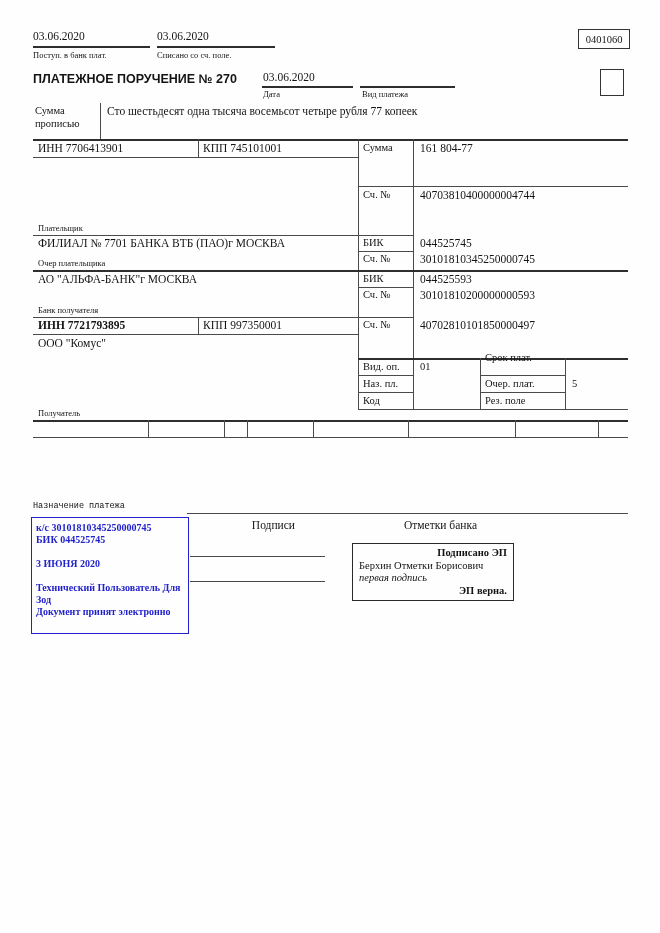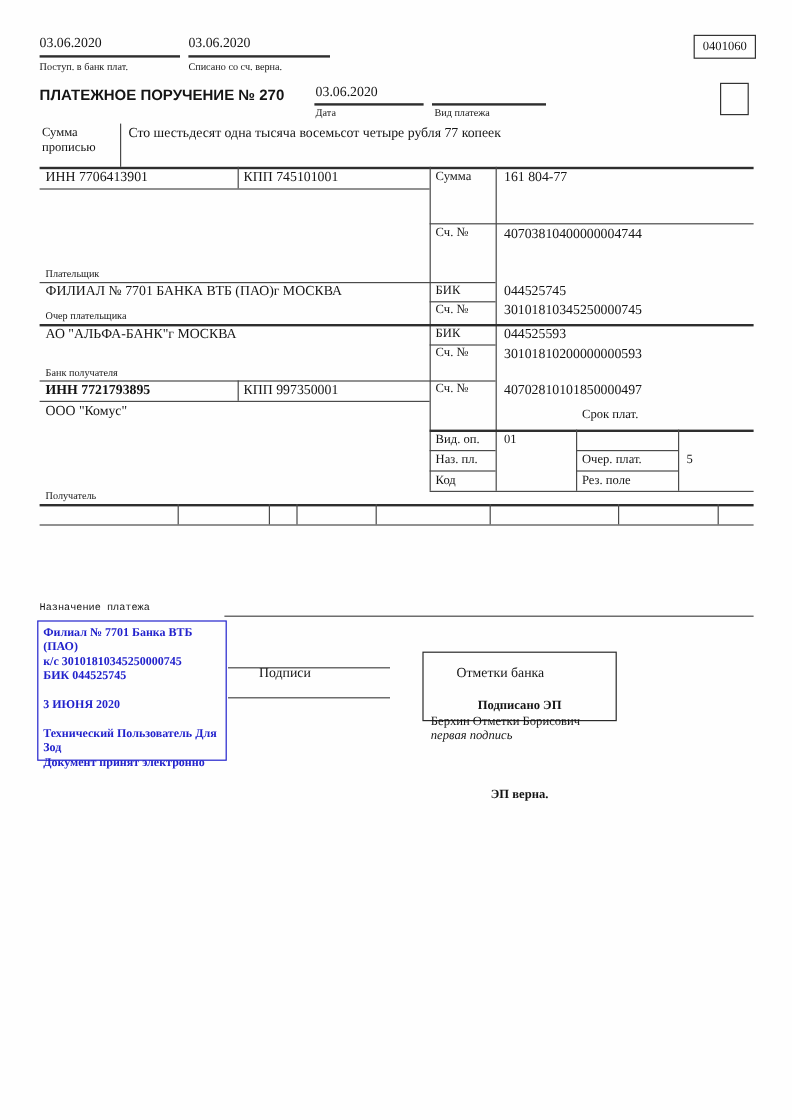--- a/index.html
+++ b/index.html
@@ -8,41 +8,41 @@
   .t{position:absolute;font:11.5px "Liberation Serif",serif;color:#141414;white-space:nowrap;}
   .t2{position:absolute;font:10.5px "Liberation Serif",serif;color:#141414;white-space:nowrap;}
   .sm{position:absolute;font:8.5px "Liberation Serif",serif;color:#141414;white-space:nowrap;}
   .wrap{white-space:normal;line-height:13px;}
   .title{position:absolute;font:bold 12.5px "Liberation Sans",sans-serif;color:#141414;white-space:nowrap;}
   .hl{position:absolute;height:1px;background:#4a4a4a;}
   .hl2{position:absolute;height:2px;background:#2e2e2e;}
   .vl{position:absolute;width:1px;background:#4a4a4a;}
   .box{position:absolute;border:1.5px solid #333;background:transparent;}
   .codebox{display:flex;align-items:center;justify-content:center;font:10.5px "Liberation Serif",serif;}
-  .center{text-align:center;margin-top:36px;}
+  .center{text-align:right;}
   .stamp{position:absolute;left:31px;top:517px;width:148px;height:107px;border:1px solid #2222cc;
          padding:4px 4px;color:#2222cc;font:bold 10px "Liberation Serif",serif;line-height:12px;}
   .stamp .gap{margin-bottom:12px;}
   .esign{position:absolute;left:352px;top:543px;width:148px;height:50px;border:1.5px solid #2a2a2a;
          padding:3px 6px;font:10.5px "Liberation Serif",serif;line-height:12.5px;}
   .b{font-weight:bold;}
   .i{font-style:italic;}
 </style>
 </head>
 <body>
 
 <div id="page">
 
   <div class="t" style="left:33px;top:30px;">03.06.2020</div>
   <div class="hl2" style="left:33px;top:46px;width:117px;"></div>
   <div class="sm" style="left:33px;top:50px;">Поступ. в банк плат.</div>
 
   <div class="t" style="left:157px;top:30px;">03.06.2020</div>
   <div class="hl2" style="left:157px;top:46px;width:118px;"></div>
-  <div class="sm" style="left:157px;top:50px;">Списано со сч. верна.</div>
+  <div class="sm" style="left:157px;top:50px;">Списано со сч. поле.</div>
 
   <div class="box codebox" style="left:578px;top:29px;width:50px;height:18px;">
     <span>0401060</span>
   </div>
 
   <div class="title" style="left:33px;top:72px;">ПЛАТЕЖНОЕ ПОРУЧЕНИЕ № 270</div>
   <div class="t" style="left:263px;top:71px;">03.06.2020</div>
   <div class="hl2" style="left:262px;top:86px;width:91px;"></div>
   <div class="sm" style="left:263px;top:89px;">Дата</div>
   <div class="hl2" style="left:360px;top:86px;width:95px;"></div>
@@ -110,38 +110,37 @@
 
   <div class="t" style="left:38px;top:319px;font-weight:bold;">ИНН 7721793895</div>
   <div class="t" style="left:203px;top:319px;">КПП 997350001</div>
   <div class="t2" style="left:363px;top:319px;">Сч. №</div>
   <div class="t" style="left:420px;top:319px;">40702810101850000497</div>
   <div class="t" style="left:38px;top:337px;">ООО "Комус"</div>
   <div class="sm" style="left:38px;top:408px;">Получатель</div>
 
   <div class="t2" style="left:363px;top:361px;">Вид. оп.</div>
   <div class="t2" style="left:420px;top:361px;">01</div>
-  <div class="t2" style="left:485px;top:340px;">Срок плат.</div>
+  <div class="t2" style="left:485px;top:352px;">Срок плат.</div>
   <div class="t2" style="left:363px;top:378px;">Наз. пл.</div>
   <div class="t2" style="left:485px;top:378px;">Очер. плат.</div>
   <div class="t2" style="left:572px;top:378px;">5</div>
   <div class="t2" style="left:363px;top:395px;">Код</div>
   <div class="t2" style="left:485px;top:395px;text-align:center;">Рез. поле</div>
 
   <div class="sm" style="left:33px;top:501px;font-family:Liberation Mono, monospace;">Назначение платежа</div>
 
   <div class="hl" style="left:187px;top:513px;width:441px;"></div>
   <div class="t center" style="left:180px;top:519px;width:115px;">Подписи</div>
   <div class="t center" style="left:357px;top:519px;width:120px;">Отметки банка</div>
 
   <div class="hl" style="left:190px;top:556px;width:135px;"></div>
   <div class="hl" style="left:190px;top:581px;width:135px;"></div>
 
   <div class="stamp">
-    <div>Филиал № 7701 Банка ВТБ (ПАО)</div>
     <div>к/с 30101810345250000745</div>
     <div class="gap">БИК 044525745</div>
     <div class="gap">3 ИЮНЯ 2020</div>
     <div>Технический Пользователь Для</div>
     <div>Зод</div>
     <div>Документ принят электронно</div>
   </div>
 
   <div class="esign">
     <div class="b center">Подписано ЭП</div>

